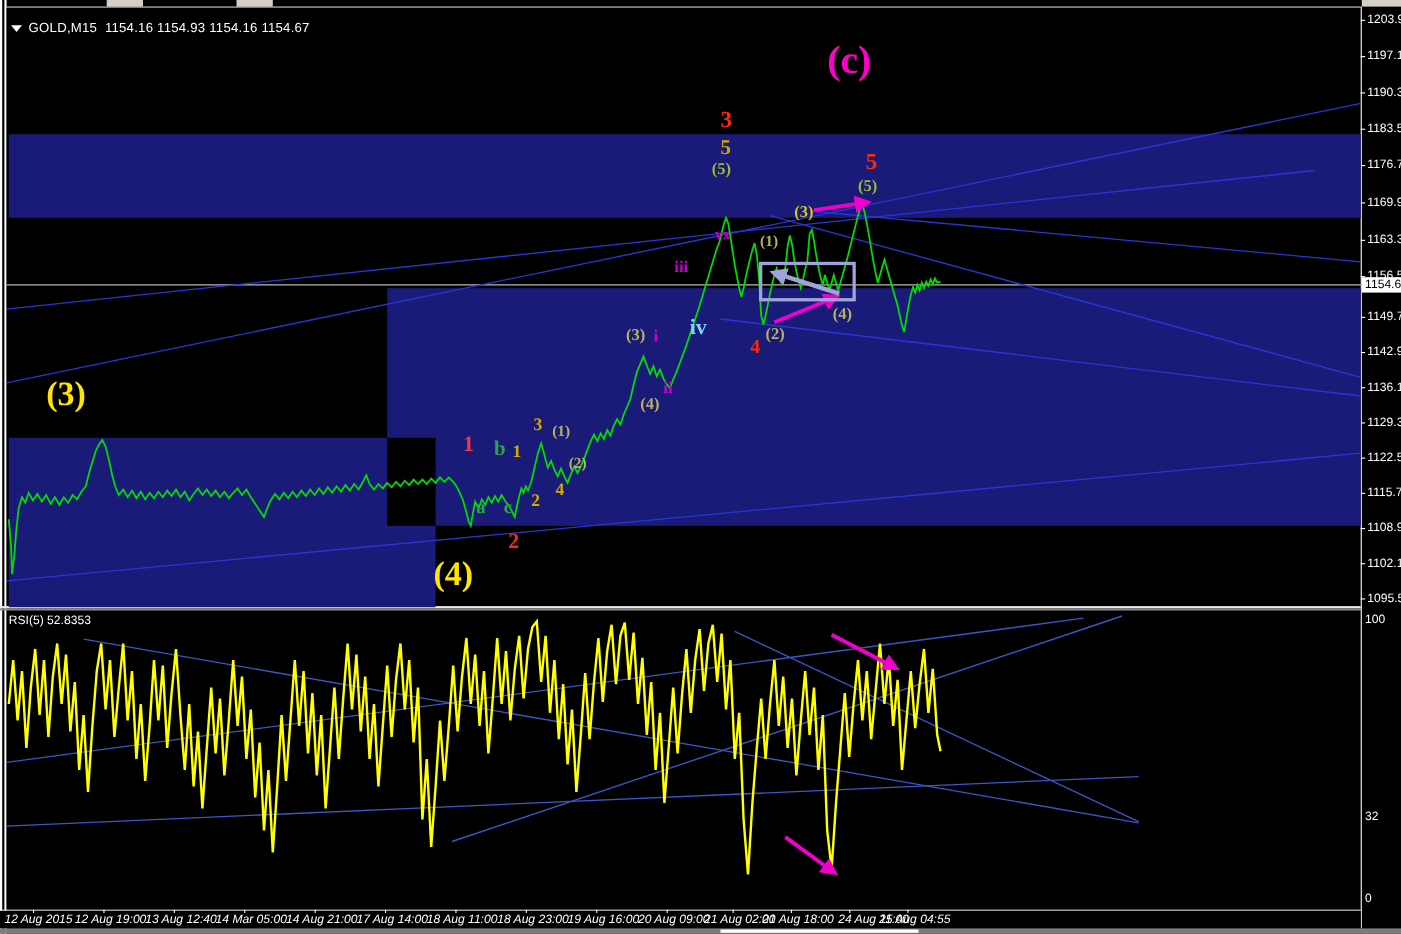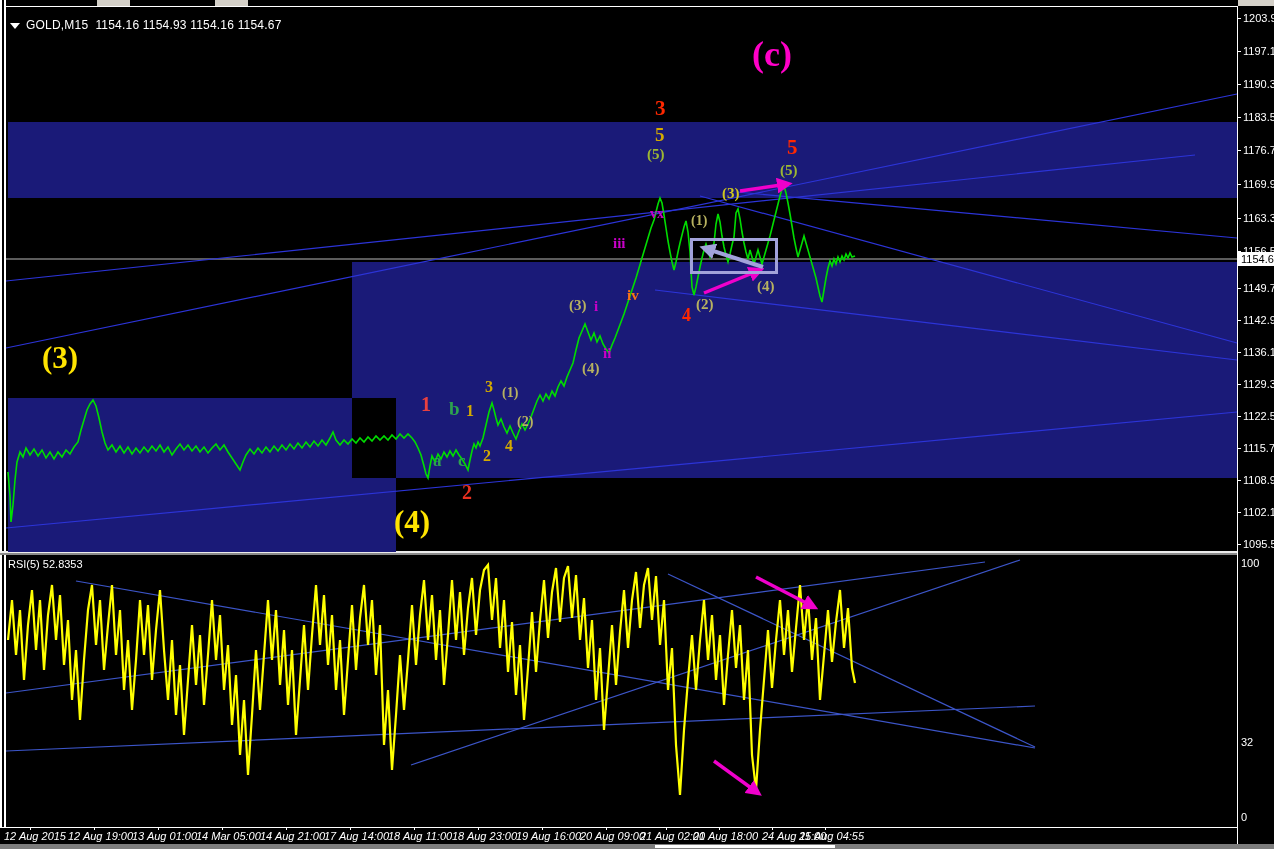--- a/index.html
+++ b/index.html
@@ -99,21 +99,21 @@
 
   <div class="abs" id="separator-hi"></div>
   <div class="abs" id="separator-lo"></div>
   <div class="abs" id="axis-vline"></div>
   <div class="abs" id="timeaxis-border"></div>
   <div class="abs" id="time-axis">
       <div class="time-label" style="left: 4px;">12 Aug 2015</div>
       <div class="time-tick" style="left: 30px;"></div>
       <div class="time-label" style="left: 68px;">12 Aug 19:00</div>
       <div class="time-tick" style="left: 94px;"></div>
-      <div class="time-label" style="left: 132px;">13 Aug 01:00</div>
+      <div class="time-label" style="left: 132px;">13 Aug 12:40</div>
       <div class="time-tick" style="left: 158px;"></div>
       <div class="time-label" style="left: 196px;">14 Mar 05:00</div>
       <div class="time-tick" style="left: 222px;"></div>
       <div class="time-label" style="left: 260px;">14 Aug 21:00</div>
       <div class="time-tick" style="left: 286px;"></div>
       <div class="time-label" style="left: 324px;">17 Aug 14:00</div>
       <div class="time-tick" style="left: 350px;"></div>
       <div class="time-label" style="left: 388px;">18 Aug 11:00</div>
       <div class="time-tick" style="left: 414px;"></div>
       <div class="time-label" style="left: 452px;">18 Aug 23:00</div>
@@ -186,21 +186,21 @@
       <span class="ann" style="left: 752px; top: 36px; font-size: 36px; color: rgb(255, 0, 200);">(c)</span>
       <span class="ann" style="left: 655px; top: 98px; font-size: 21px; color: rgb(255, 40, 0);">3</span>
       <span class="ann" style="left: 655px; top: 125px; font-size: 19px; color: rgb(212, 170, 0);">5</span>
       <span class="ann" style="left: 647px; top: 147px; font-size: 15px; color: rgb(158, 184, 50);">(5)</span>
       <span class="ann" style="left: 650px; top: 166px; font-size: 14px; color: rgb(200, 0, 200); margin-top: 41px;">vx</span>
       <span class="ann" style="left: 787px; top: 137px; font-size: 21px; color: rgb(255, 40, 0);">5</span>
       <span class="ann" style="left: 780px; top: 163px; font-size: 15px; color: rgb(158, 184, 50);">(5)</span>
       <span class="ann" style="left: 722px; top: 186px; font-size: 15px; color: rgb(208, 200, 30);">(3)</span>
       <span class="ann" style="left: 691px; top: 214px; font-size: 14px; color: rgb(184, 178, 96);">(1)</span>
       <span class="ann" style="left: 613px; top: 236px; font-size: 15px; color: rgb(200, 0, 200);">iii</span>
-      <span class="ann" style="left: 627px; top: 288px; font-size: 15px; color: #f97316; text-align: right;">iv</span>
+      <span class="ann" style="left: 627px; top: 288px; font-size: 20px; color: #7dd3fc; text-align: right;">iv</span>
       <span class="ann" style="left: 569px; top: 298px; font-size: 15px; color: rgb(184, 178, 96);">(3)</span>
       <span class="ann" style="left: 594px; top: 299px; font-size: 15px; color: rgb(200, 0, 200);">i</span>
       <span class="ann" style="left: 603px; top: 346px; font-size: 15px; color: rgb(200, 0, 200);">ii</span>
       <span class="ann" style="left: 582px; top: 361px; font-size: 15px; color: rgb(184, 178, 96);">(4)</span>
       <span class="ann" style="left: 682px; top: 306px; font-size: 18px; color: rgb(255, 40, 0);">4</span>
       <span class="ann" style="left: 696px; top: 297px; font-size: 15px; color: rgb(184, 178, 96);">(2)</span>
       <span class="ann" style="left: 757px; top: 279px; font-size: 15px; color: rgb(184, 178, 96);">(4)</span>
       <span class="ann" style="left: 42px; top: 342px; font-size: 31px; color: rgb(255, 228, 0);">(3)</span>
       <span class="ann" style="left: 394px; top: 506px; font-size: 31px; color: rgb(255, 228, 0);">(4)</span>
       <span class="ann" style="left: 421px; top: 394px; font-size: 20px; color: rgb(232, 64, 64);">1</span>

